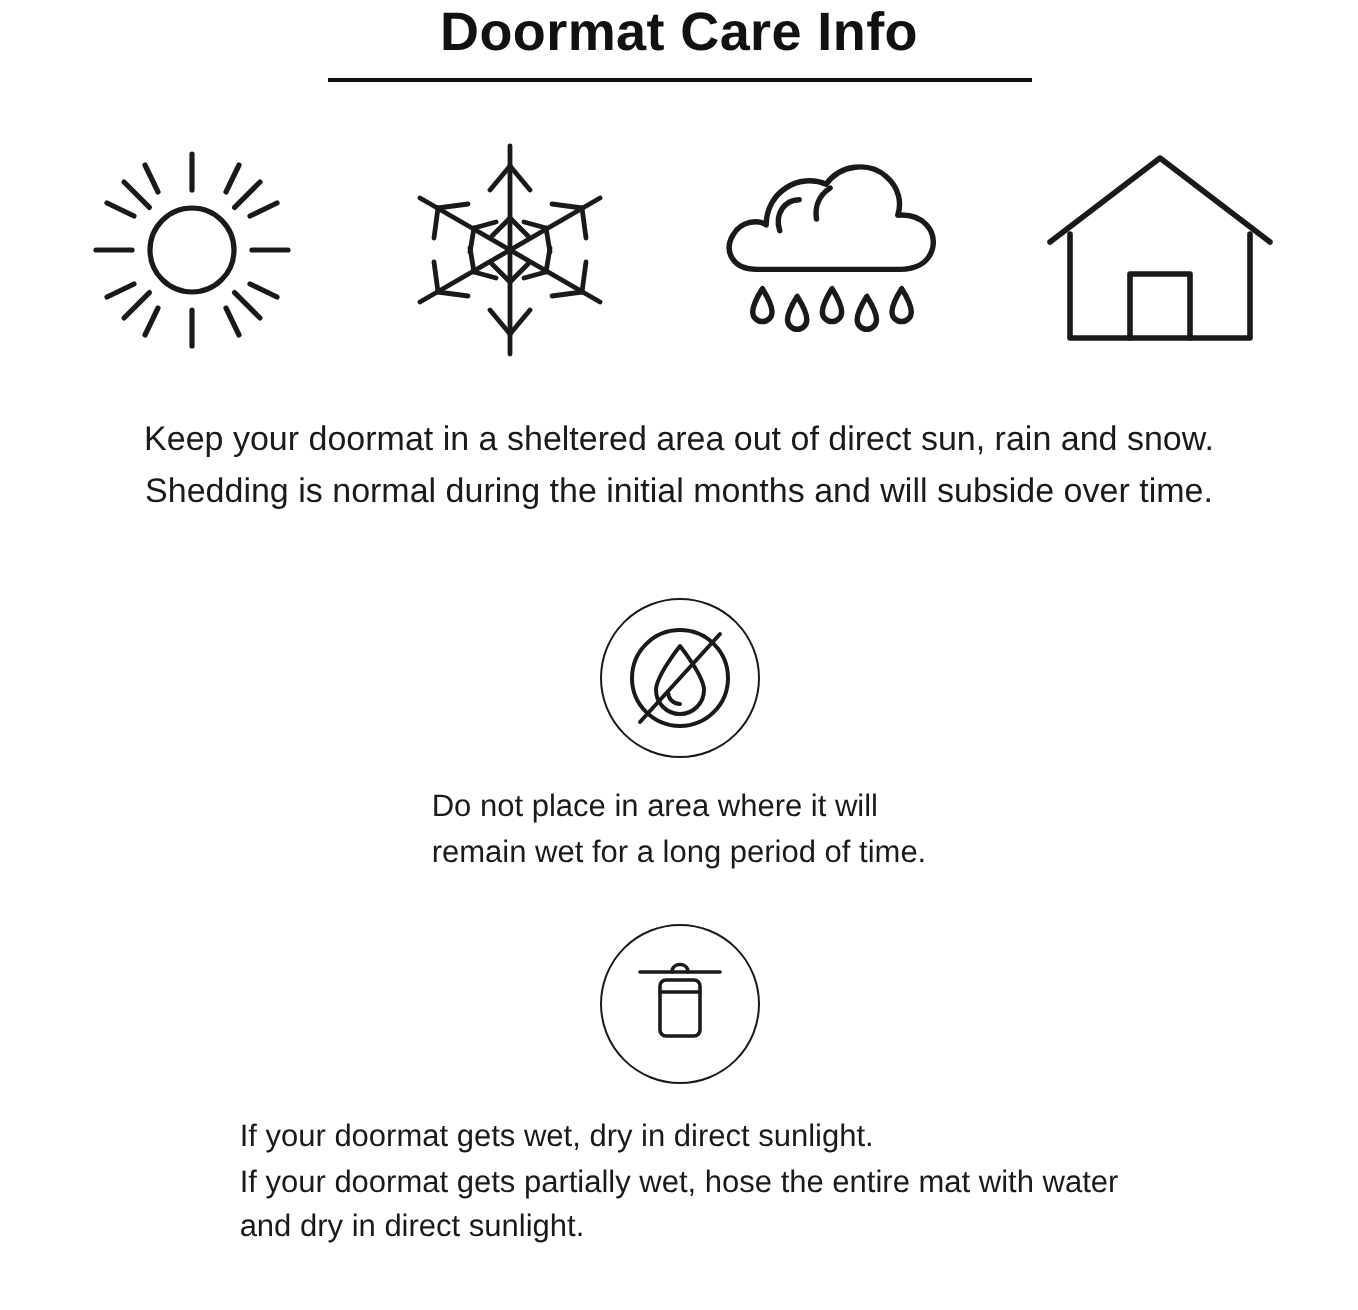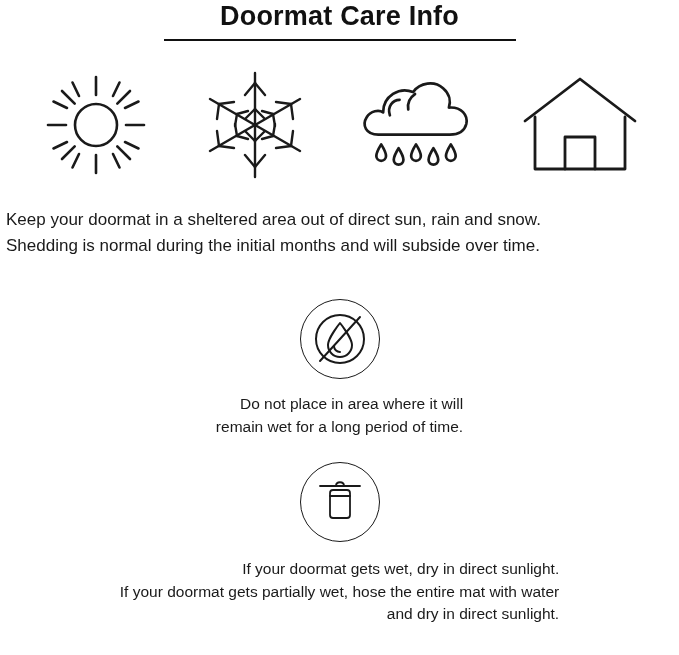--- a/index.html
+++ b/index.html
@@ -56,20 +56,21 @@
     height: 112px;
     display: flex;
     align-items: center;
     justify-content: center;
   }
 
   
   .lead {
     margin: 26px 0 0 0;
     padding: 0 6px;
+    text-align: center;
     font-size: 17px;
     line-height: 1.55;
     color: #1a1a1a;
     white-space: pre-line;
   }
 
   
   .two-col {
     display: flex;
     margin-top: 40px;
@@ -87,21 +88,21 @@
     border-radius: 50%;
     border: 1.6px solid #1a1a1a;
     display: flex;
     align-items: center;
     justify-content: center;
     box-sizing: border-box;
     overflow: hidden;
   }
   .caption {
     margin-top: 14px;
-    text-align: right;
+    text-align: left;
     font-size: 15.5px;
     line-height: 1.45;
     color: #1a1a1a;
     white-space: pre-line;
   }
 
   
   .bottom {
     margin-top: 24px;
     display: flex;

